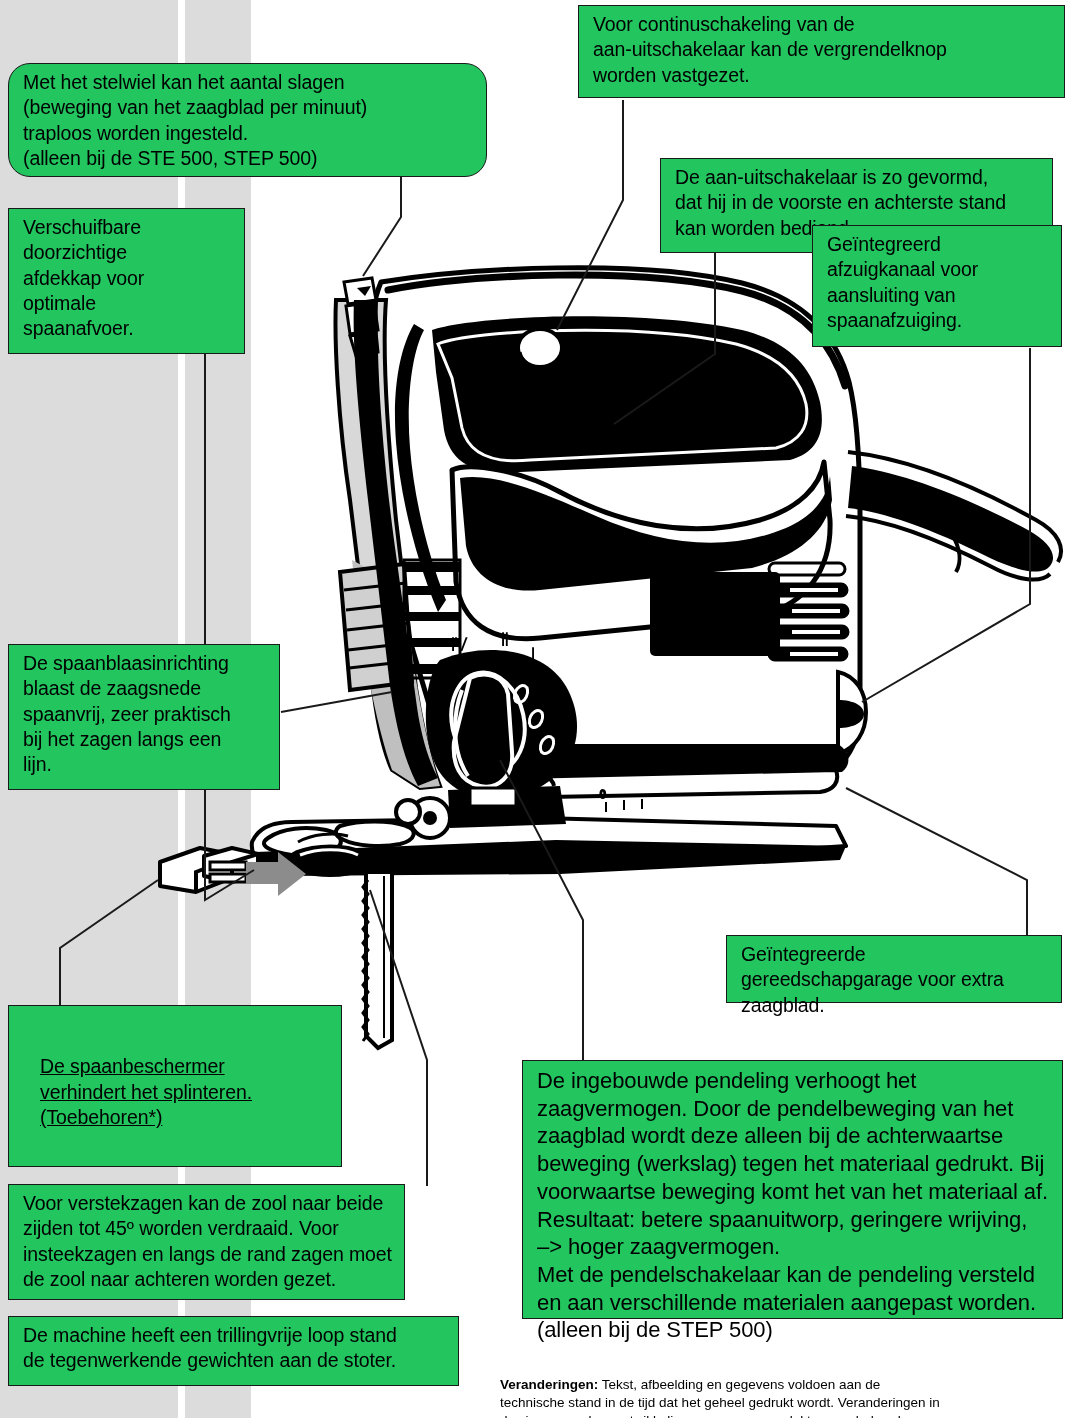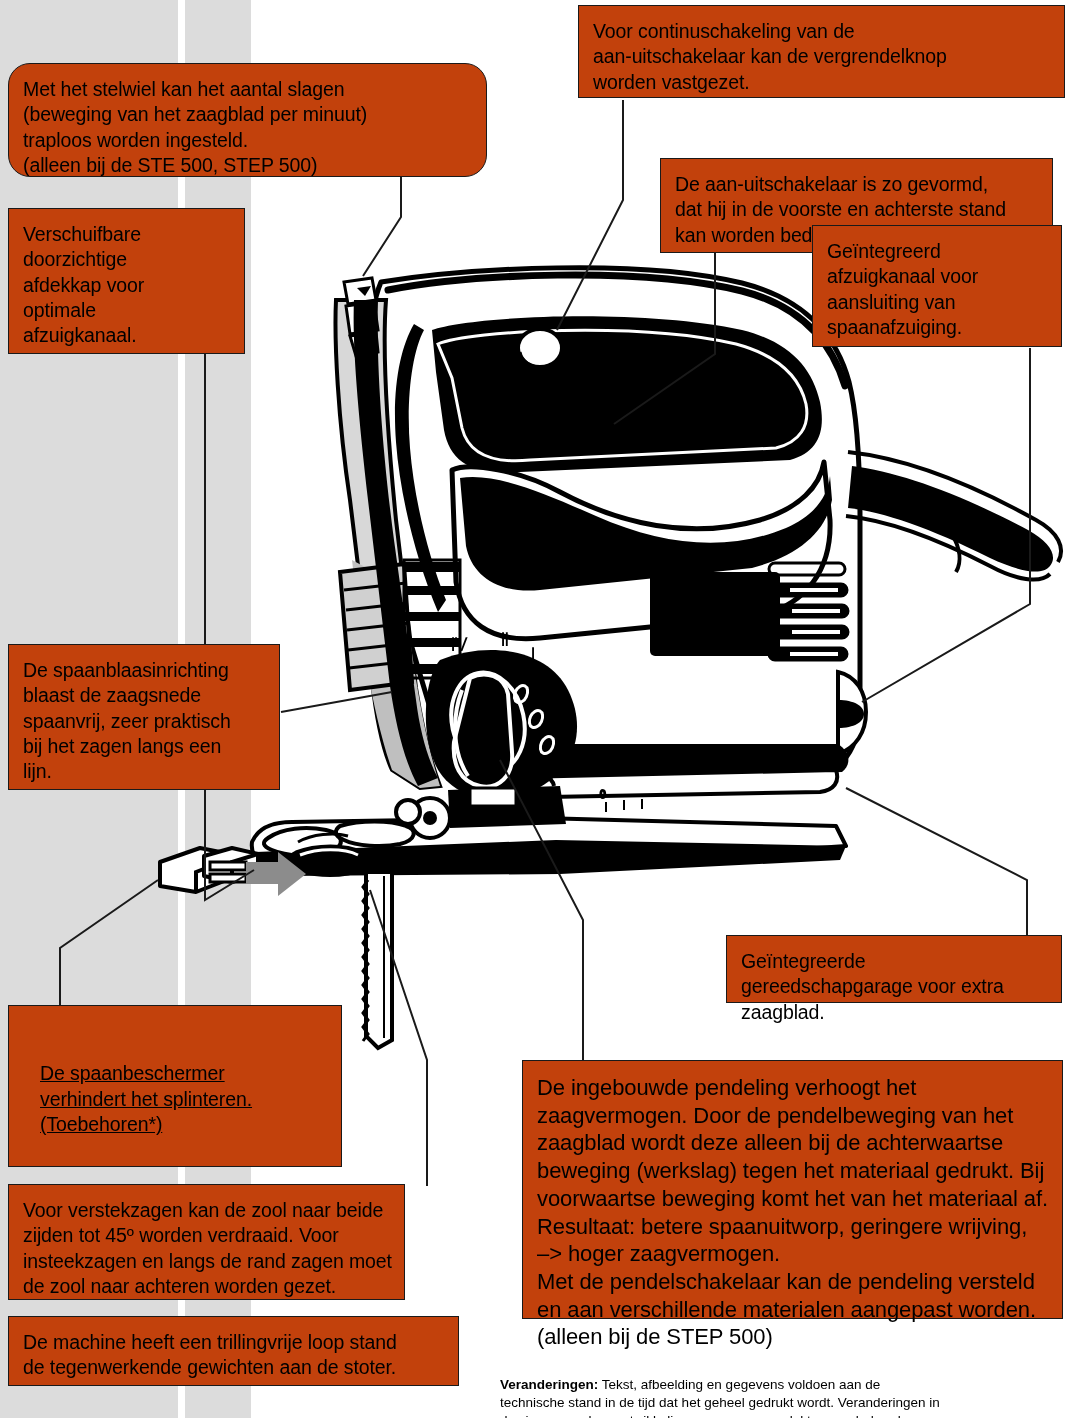--- a/index.html
+++ b/index.html
@@ -11,24 +11,24 @@
   #stage{position:absolute;left:0;top:0;width:1070px;height:1418px;}
 
   
   .band{position:absolute;top:0;height:1418px;background:#dcdcdc;}
   .band-a{left:0;width:178px;}
   .band-b{left:185px;width:66px;}
 
   
   .callout{
     position:absolute;
-    background:#c2410c;
+    background:#22c55e;
     border:1.6px solid #1a1a1a;
     box-sizing:border-box;
-    padding:13px 12px 9px 14px;
+    padding:6px 12px 9px 14px;
     font-size:19.5px;
     line-height:1.30;
     letter-spacing:-0.1px;
     white-space:pre-line;
   }
   .callout.small{font-size:22px;line-height:1.26;}
   .callout p{margin:17px;text-decoration:underline;}
   .callout p + p{margin-top:11px;}
 
   
@@ -286,21 +286,21 @@
 
   <div class="callout" style="left:8px;top:63px;width:479px;height:114px;border-radius:22px;">Met het stelwiel kan het aantal slagen
 (beweging van het zaagblad per minuut)
 traploos worden ingesteld.
 (alleen bij de STE 500, STEP 500)</div>
 
   <div class="callout" style="left:8px;top:208px;width:237px;height:146px;">Verschuifbare
 doorzichtige
 afdekkap voor
 optimale
-afzuigkanaal.</div>
+spaanafvoer.</div>
 
   <div class="callout" style="left:8px;top:644px;width:272px;height:146px;">De spaanblaasinrichting
 blaast de zaagsnede
 spaanvrij, zeer praktisch
 bij het zagen langs een
 lijn.</div>
 
   <div class="callout" style="left:8px;top:1005px;width:334px;height:162px;">
     <p>De spaanbeschermer
 verhindert het splinteren.

